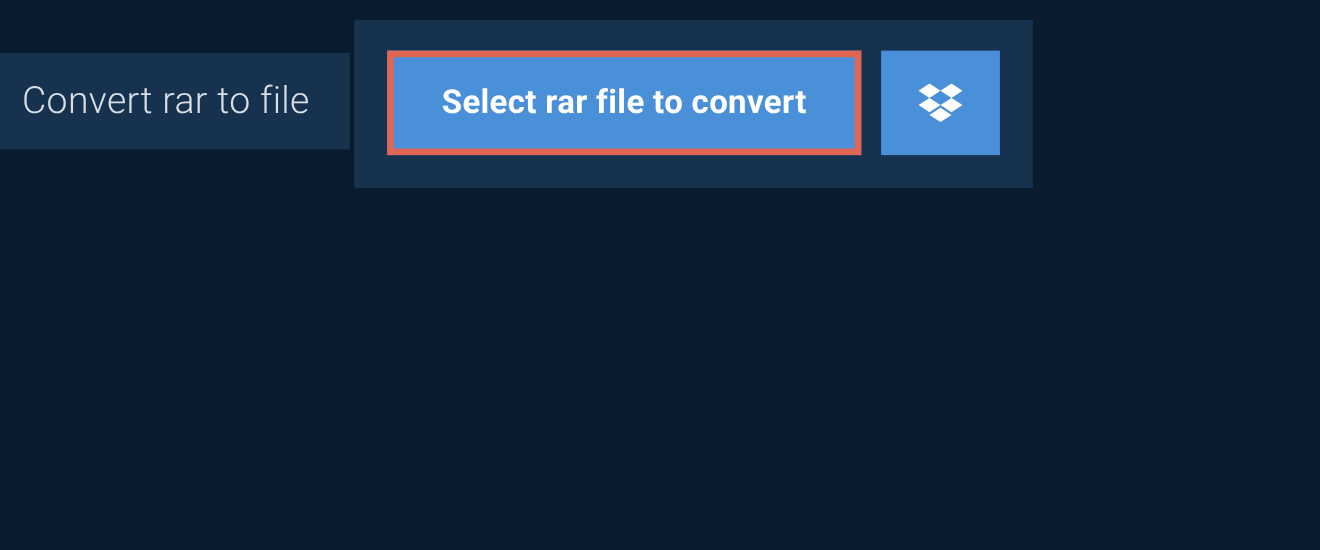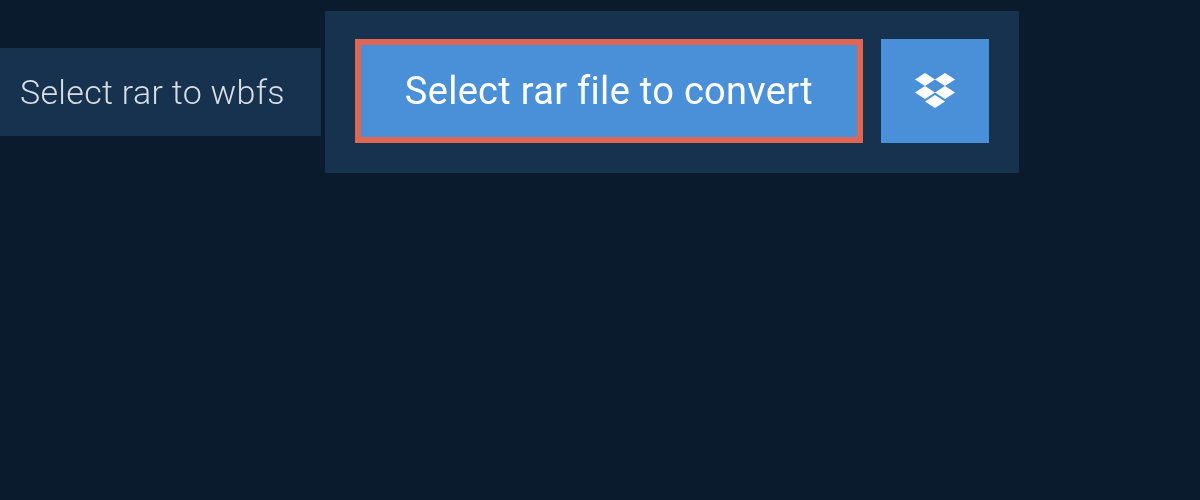--- a/index.html
+++ b/index.html
@@ -37,22 +37,22 @@
       background: #4a90d9;
       border: 6px solid #e06553;
       padding: 24px 44px;
       cursor: pointer;
       display: flex;
       align-items: center;
       justify-content: center;
     }
     .select-button-label {
       color: #ffffff;
-      font-size: 38px;
-      font-weight: 400;
+      font-size: 30px;
+      font-weight: 700;
       letter-spacing: 0.3px;
       white-space: nowrap;
     }
     .dropbox-button {
       background: #4a90d9;
       width: 108px;
       display: flex;
       align-items: center;
       justify-content: center;
       cursor: pointer;
@@ -65,21 +65,21 @@
     .action-wrap {
       display: inline-block;
     }
   </style>
 </head>
 <body>
 
 
 
 <div class="header-tab">
-  <h1 class="header-title">Select rar to wbfs</h1>
+  <h1 class="header-title">Convert rar to file</h1>
 </div>
 
 <div class="action-wrap">
   <div class="action-bar">
     <div class="select-button">
       <span class="select-button-label">Select rar file to convert</span>
     </div>
     <div class="dropbox-button">
       <svg class="dropbox-icon" viewBox="0 0 40 36">
         <polygon points="10,0 20,6.5 10,13 0,6.5"></polygon>

